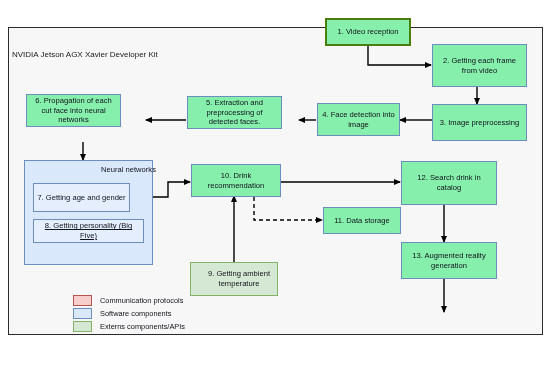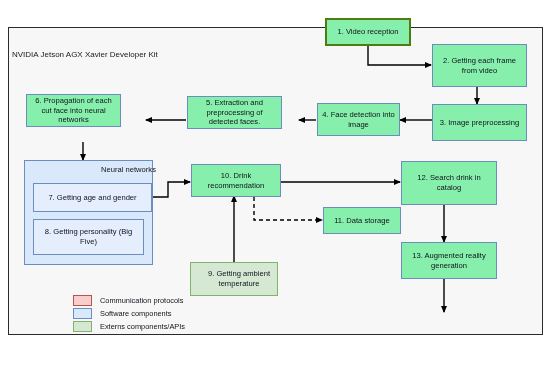--- a/index.html
+++ b/index.html
@@ -174,25 +174,25 @@
   </div>
 
   <div class="node blue" style="left:26px; top:94px; width:95px; height:33px;">
     <span>6. Propagation of each cut face into neural networks</span>
   </div>
 
   <div class="group-box" style="left:24px; top:160px; width:129px; height:105px;">
     <div class="group-label">Neural networks</div>
   </div>
 
-  <div class="sub-node" style="left:33px; top:183px; width:119px; height:29px;">
+  <div class="sub-node" style="left:33px; top:183px; width:97px; height:29px;">
     <span>7. Getting age and gender</span>
   </div>
 
-  <div class="sub-node" style="left:33px; top:219px; width:111px; height:36px;">
+  <div class="sub-node" style="left:33px; top:219px; width:111px; height:24px;text-decoration:underline;">
     <span>8. Getting personality (Big Five)</span>
   </div>
 
   <div class="node green" style="left:190px; top:262px; width:88px; height:34px;padding-left:13px;">
     <span>9. Getting ambient temperature</span>
   </div>
 
   <div class="node blue" style="left:191px; top:164px; width:90px; height:33px;">
     <span>10. Drink recommendation</span>
   </div>

